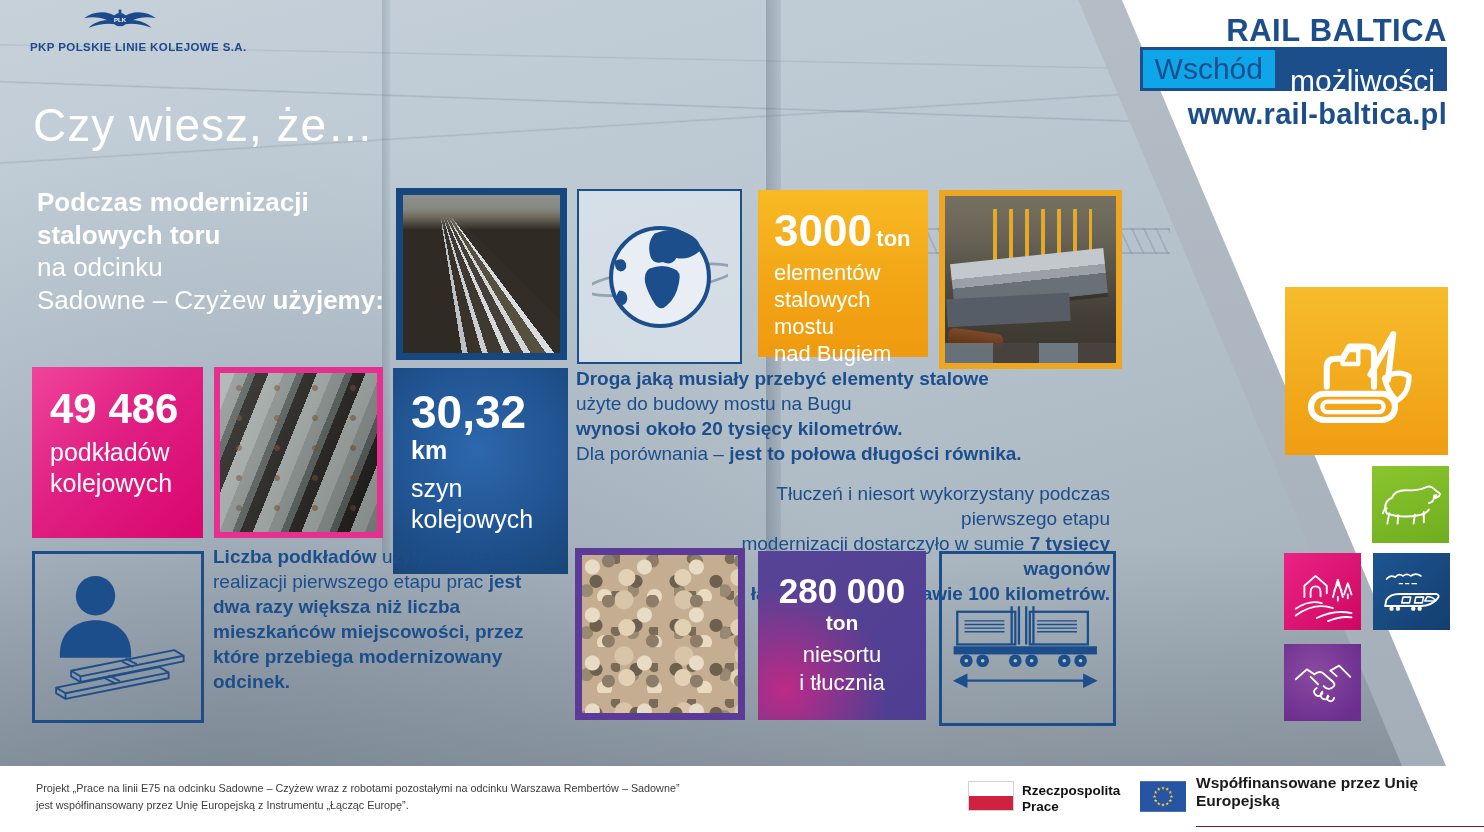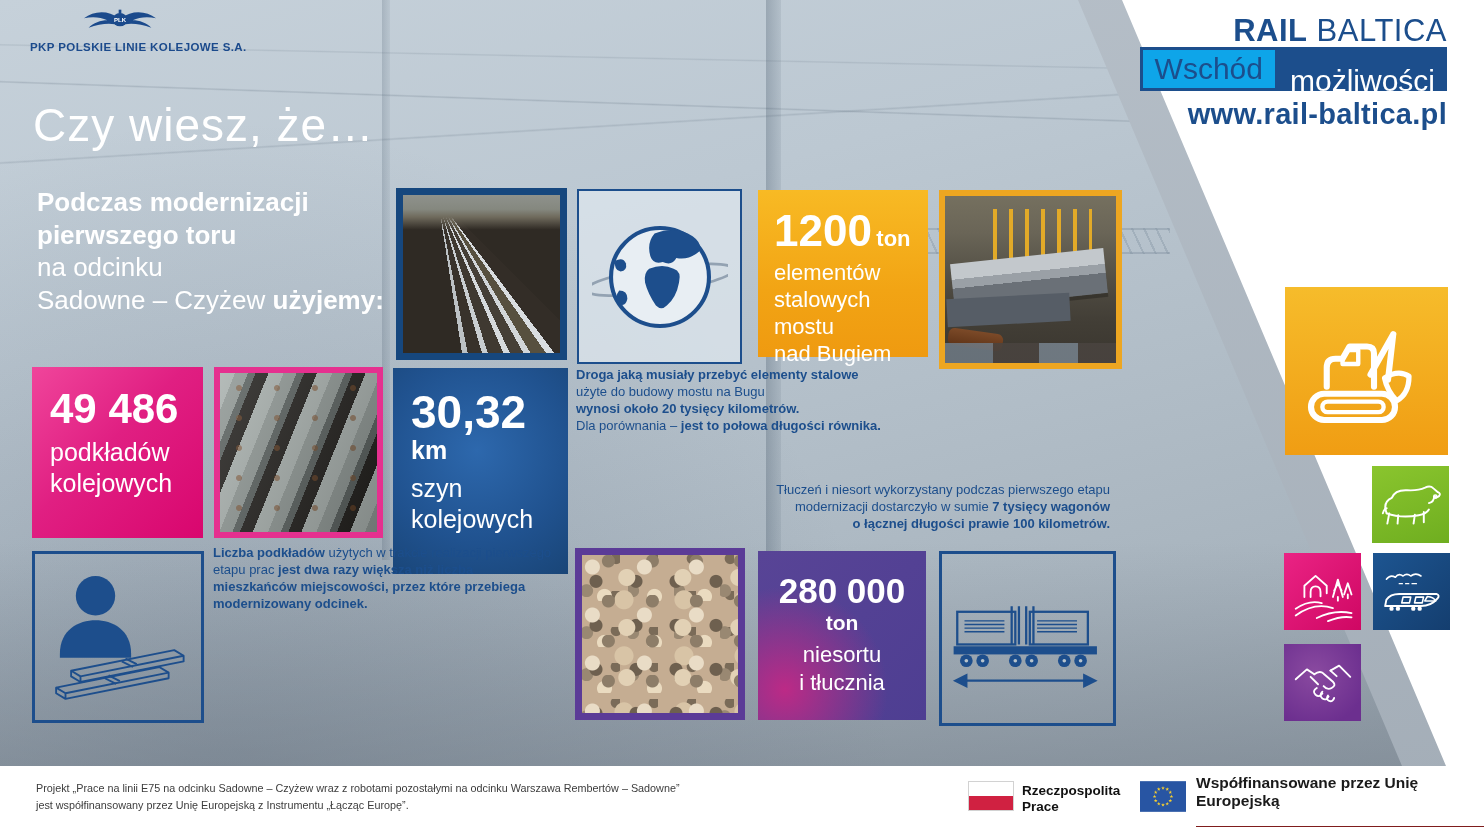--- a/index.html
+++ b/index.html
@@ -35,21 +35,21 @@
   .white-wedge{position:absolute;inset:0;z-index:1;background:#ffffff;
     clip-path:polygon(1122px 0px,1484px 0px,1484px 832px,0px 832px,0px 766px,1446px 766px);}
 
   .abs{position:absolute;z-index:2;}
 
   
   .pkp{left:30px;top:6px;width:180px;text-align:center;color:#1b4a8c;}
   .pkp-text{font-size:11.5px;font-weight:700;letter-spacing:.4px;margin-top:1px;white-space:nowrap;}
   .brand{right:37px;top:13px;text-align:right;color:#1c4e8c;font-size:31px;letter-spacing:.5px;}
   .brand .b1{font-weight:800;}
-  .brand .b2{font-weight:400;}
+  .brand .b2{font-weight:700;}
   .banner{right:37px;top:47px;display:flex;height:44px;font-size:30px;line-height:38px;}
   .banner .out{border:3px solid #1c4e8c;color:#1c4e8c;background:#0ea5e9;padding:0 12px;}
   .banner .fill{background:#1c4e8c;color:#fff;padding:12px 12px;line-height:44px;}
   .website{right:37px;top:98px;font-size:29px;font-weight:800;color:#1c4e8c;letter-spacing:.3px;}
 
   .page-title{left:33px;top:98px;color:#ffffff;font-size:46px;font-weight:400;letter-spacing:1px;}
   .intro{left:37px;top:186px;color:#ffffff;font-size:26px;line-height:1.25;}
   .intro .b{font-weight:700;}
 
   
@@ -121,21 +121,21 @@
 
   
   .globe-box{left:577px;top:189px;width:161px;height:171px;border:2px solid #1c4e8c;
     background:rgba(223,231,238,.72);display:flex;align-items:center;justify-content:center;}
   .person-box{left:32px;top:551px;width:166px;height:166px;border:3px solid #1d4e8c;
     display:flex;align-items:center;justify-content:center;}
   .wagon-box{left:939px;top:551px;width:171px;height:169px;border:3px solid #1d4e8c;
     display:flex;align-items:center;justify-content:center;}
 
   
-  .fact{color:#1c4e8c;font-size:13px;line-height:1.32;}
+  .fact{color:#1c4e8c;font-size:19px;line-height:1.32;}
   .fact .b{font-weight:700;}
   .fact-distance{left:576px;top:366px;width:560px;}
   .fact-wagons{left:690px;top:481px;width:420px;text-align:right;}
   .fact-sleepers{left:213px;top:544px;width:344px;}
 
   
   .tile{display:flex;align-items:center;justify-content:center;}
   .tile-excavator{left:1285px;top:287px;width:163px;height:168px;
     background:linear-gradient(180deg,#f6bc2b,#f09d13);}
   .tile-bison{left:1372px;top:466px;width:77px;height:77px;
@@ -187,40 +187,40 @@
   <div class="abs brand"><span class="b1">RAIL</span><span class="b2"> BALTICA</span></div>
   <div class="abs banner">
     <span class="out">Wschód</span>
       <span class="fill">możliwości</span>
   </div>
   <div class="abs website">www.rail-baltica.pl</div>
 
   <div class="abs page-title">Czy wiesz, że…</div>
   <div class="abs intro">
     <div class="b">Podczas modernizacji</div>
-    <div class="b">pierwszego toru</div>
+    <div class="b">stalowych toru</div>
     <div>na odcinku</div>
     <div><span>Sadowne – Czyżew </span><span class="b">użyjemy:</span></div>
   </div>
 
   <div class="abs photo photo-track"></div>
 
   <div class="abs globe-box">
     <svg width="136" height="136" viewBox="0 0 100 100">
       <ellipse cx="50" cy="52" rx="55" ry="9" fill="none" stroke="#93a2b2" stroke-width="2" transform="rotate(-8 50 52)"></ellipse>
       <circle cx="50" cy="50" r="36" fill="#e8eef3" stroke="#1d4e8c" stroke-width="3"></circle>
       <path fill="#1d4e8c" d="M46,18 q16,-6 28,2 q7,5 5,11 q-8,7 -17,5 q-3,6 -10,3 q-7,2 -9,-4 q-3,-10 3,-17 z"></path>
       <path fill="#1d4e8c" d="M42,44 q10,-4 18,0 q6,2 4,10 q-2,11 -9,17 q-4,4 -8,0 q-6,-9 -8,-17 q-1,-7 3,-10 z"></path>
       <path fill="#1d4e8c" d="M17,38 q6,-3 8,2 q1,5 -4,6 q-5,-1 -4,-8 z"></path>
       <path fill="#1d4e8c" d="M20,60 q6,0 6,6 q-1,6 -6,4 q-4,-5 0,-10 z"></path>
     </svg>
   </div>
 
   <div class="abs stat stat-steel">
-    <div><span class="val">1200</span> <span class="unit">ton</span></div>
+    <div><span class="val">3000</span> <span class="unit">ton</span></div>
     <div class="lab">
       <div>elementów</div>
       <div>stalowych mostu</div>
       <div>nad Bugiem</div>
     </div>
   </div>
 
   <div class="photo-bridge abs">
     <div class="bp-posts"></div>
     <div class="bp-girder"></div>

